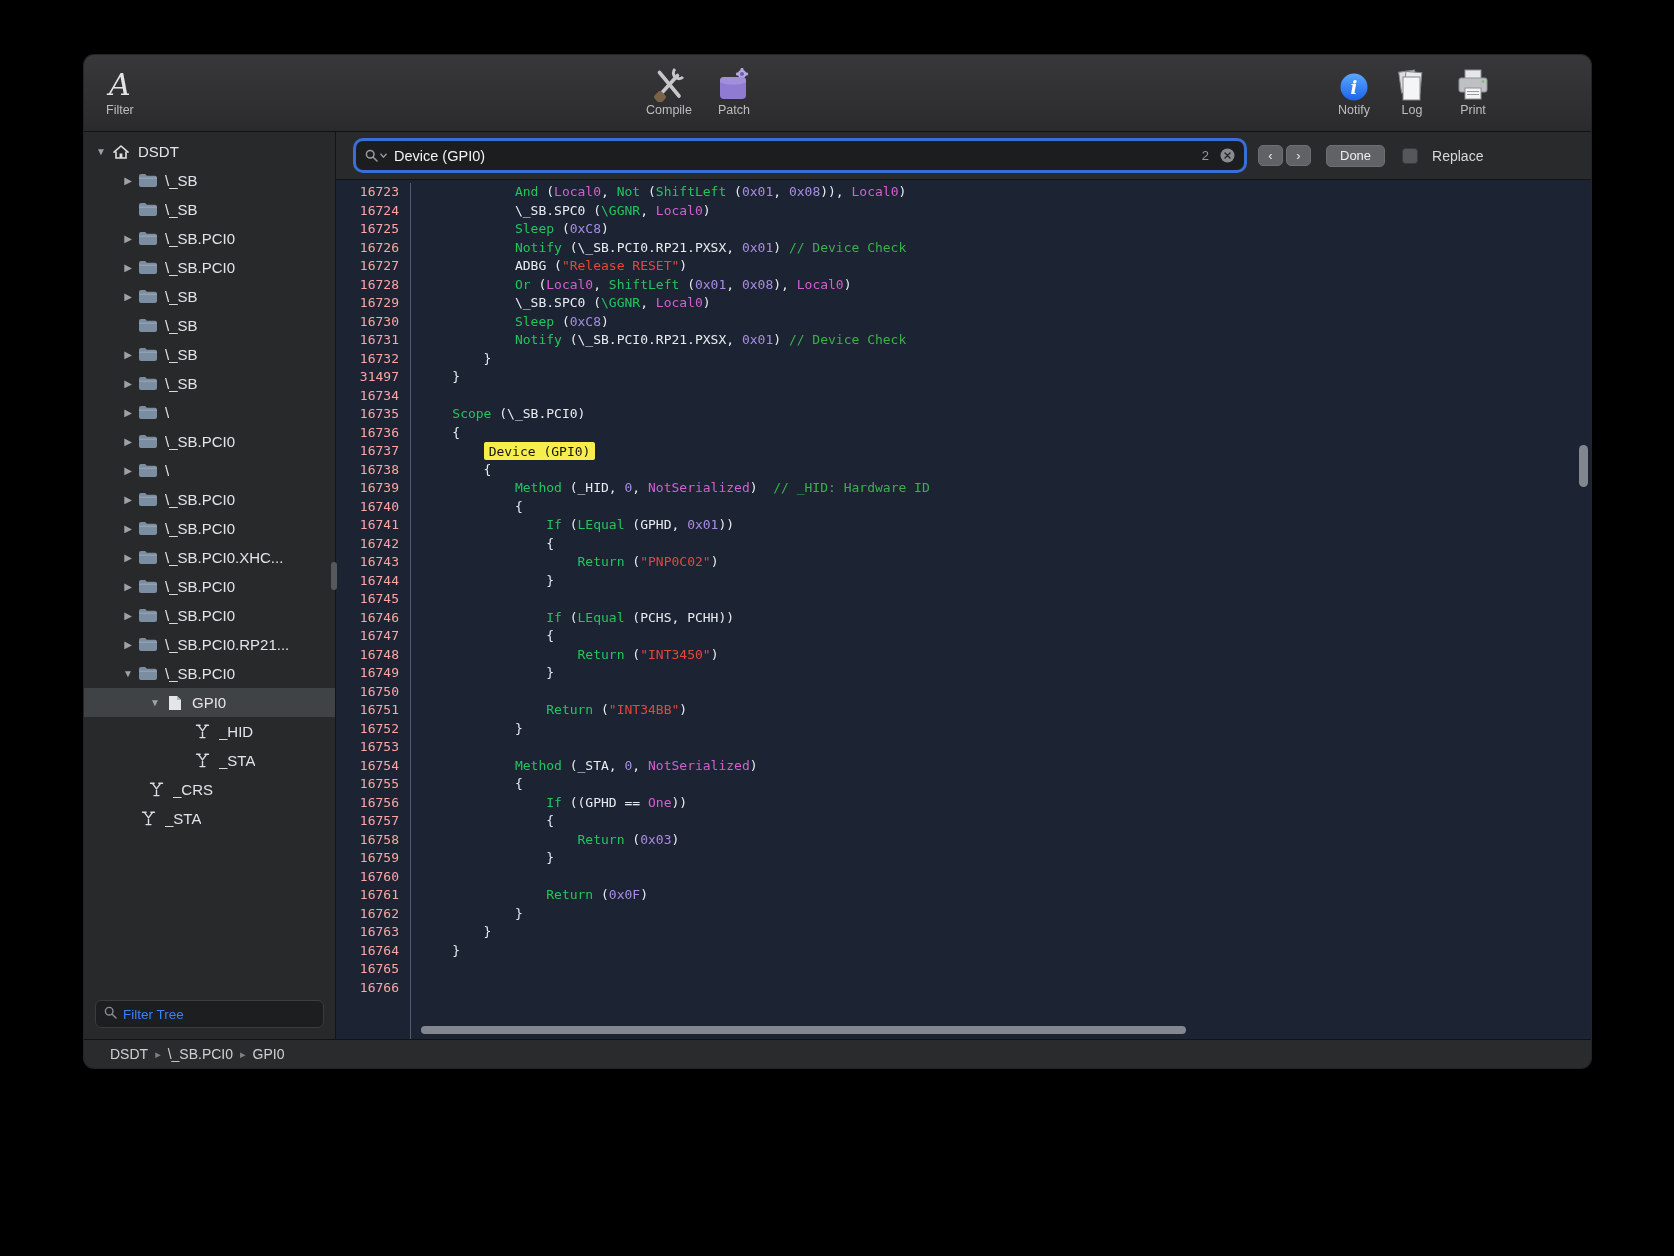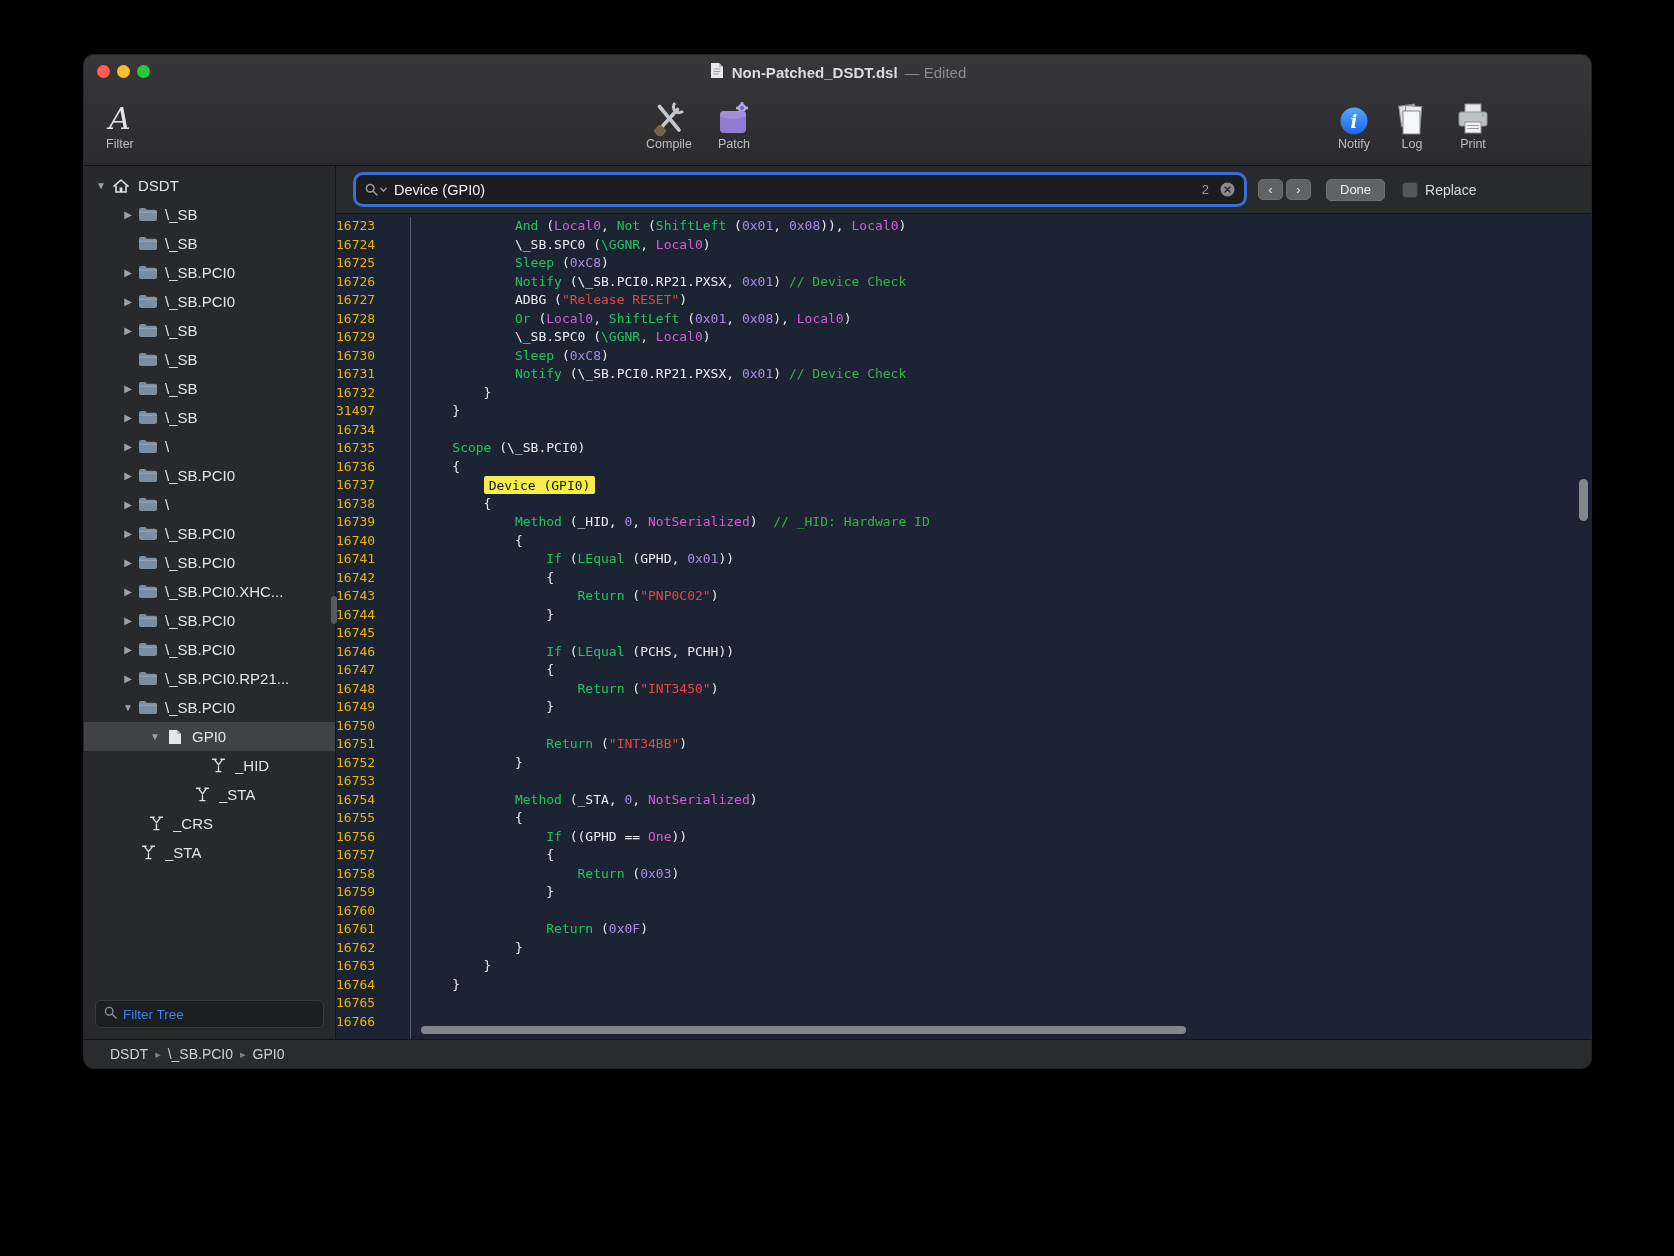--- a/index.html
+++ b/index.html
@@ -46,25 +46,25 @@
                 box-shadow:0 0 0 3px rgba(59,122,244,0.85);display:flex;align-items:center;gap:7px;padding:0 9px;box-sizing:border-box;}
   .mag-wrap{display:flex;align-items:center;gap:2px;}
   .query{flex:1;color:#f2f3f5;font-size:14.5px;white-space:nowrap;overflow:hidden;}
   .count{color:#96979b;font-size:13px;margin-right:4px;}
   .clear{display:flex;align-items:center;cursor:default;}
   .nav-group{margin-left:14px;display:flex;gap:3px;}
   .nav-btn{width:25px;height:21px;background:#616266;border:1px solid #6e6f73;border-radius:5px;color:#e8e8ea;font-size:13px;
            display:flex;align-items:center;justify-content:center;padding:0;font-family:inherit;line-height:1;}
   .done-btn{margin-left:15px;height:22px;padding:0 13px;background:#616266;border:1px solid #6e6f73;border-radius:5px;
             color:#eceded;font-size:13px;font-family:inherit;}
-  .replace-wrap{margin-left:17px;display:flex;align-items:center;gap:7px;font-size:14px;color:#d7d8da;}
+  .replace-wrap{margin-left:17px;display:flex;align-items:center;gap:14px;font-size:14px;color:#d7d8da;}
   .checkbox{width:14px;height:14px;background:#56575b;border:1px solid #3a3a3c;border-radius:3.5px;flex:none;}
   .code-area{flex:1;display:flex;position:relative;overflow:hidden;padding-top:3px;
              font-family:"DejaVu Sans Mono","Liberation Mono",monospace;font-size:13px;line-height:18.5px;}
-  .gutter{width:75px;flex:none;padding-right:11px;box-sizing:border-box;color:#eab308;
+  .gutter{width:75px;flex:none;text-align:right;padding-right:11px;box-sizing:border-box;color:#fca5a5;
           border-right:1px solid rgba(200,210,235,0.32);}
   .code{flex:1;white-space:pre;padding-left:10px;overflow:hidden;}
   .ln,.cl{height:18.5px;}
   .tk-p{color:#e8ecf2;}
   .tk-k{color:#22c55e;margin-top:16px;}
   .tk-a{color:#d55fd0;}
   .tk-n{color:#a98be4;}
   .tk-s{color:#e5473d;}
   .tk-c{color:#3bb14a;}
   .tk-hl{background:#f7ee4e;color:#15150d;padding:1.5px 5px;border-radius:2px;}
@@ -76,38 +76,20 @@
   .bc-sep{color:#808186;font-size:11px;}
   .bc-item{cursor:default;}
 </style>
 </head>
 <body>
 
 <div class="stage">
   <div class="window">
 
     <div class="chrome">
-      <div class="titlebar">
-        <div class="traffic">
-          <span class="tl red"></span>
-          <span class="tl yellow"></span>
-          <span class="tl green"></span>
-        </div>
-        <div class="title-center">
-          <span>
-            <svg width="16" height="17" viewBox="0 0 16 17">
-                <path d="M2 1h8l4 4v11H2z" fill="#e8e9eb"></path>
-                <path d="M10 1l4 4h-4z" fill="#b5b7bb"></path>
-                <path d="M4.5 7h7M4.5 9.5h7M4.5 12h5" stroke="#9b9da1" stroke-width="1" fill="none"></path>
-              </svg>
-          </span>
-          <span class="title-text">Non-Patched_DSDT.dsl</span>
-          <span class="title-edited">— Edited</span>
-        </div>
-      </div>
       <div class="toolbar">
         <div class="tb-left">
           <div class="tb-item">
             <span class="tb-icon">
                 <span class="fonts-a">A</span>
               </span>
             <span class="tb-label">Filter</span>
           </div>
         </div>
         <div class="tb-center">
@@ -384,21 +366,21 @@
             <div class="tree-row selected" style="padding-left: 62px;">
               <span class="disc">▼</span>
               <span class="tree-icon">
                 <svg width="14" height="16" viewBox="0 0 14 16">
                   <path d="M1 1h8l4 4v10H1z" fill="#e3e5e9"></path>
                   <path d="M9 1l4 4H9z" fill="#aeb2b9"></path>
                 </svg>
               </span>
               <span class="tree-label">GPI0</span>
             </div>
-            <div class="tree-row" style="padding-left: 89px; margin-left: 16px;">
+            <div class="tree-row" style="padding-left: 89px;">
               <span class="disc"></span>
               <span class="tree-icon">
                 <svg width="15" height="15" viewBox="0 0 15 15">
                   <g stroke="#dcdee2" stroke-width="1.4" fill="none" stroke-linecap="round">
                     <path d="M1.5 1.2h3.6M9.9 1.2h3.6M3.3 1.2L7.5 6.8 11.7 1.2M7.5 6.8v6.4M5 13.6h5"></path>
                   </g>
                 </svg>
               </span>
               <span class="tree-label">_HID</span>
             </div>

